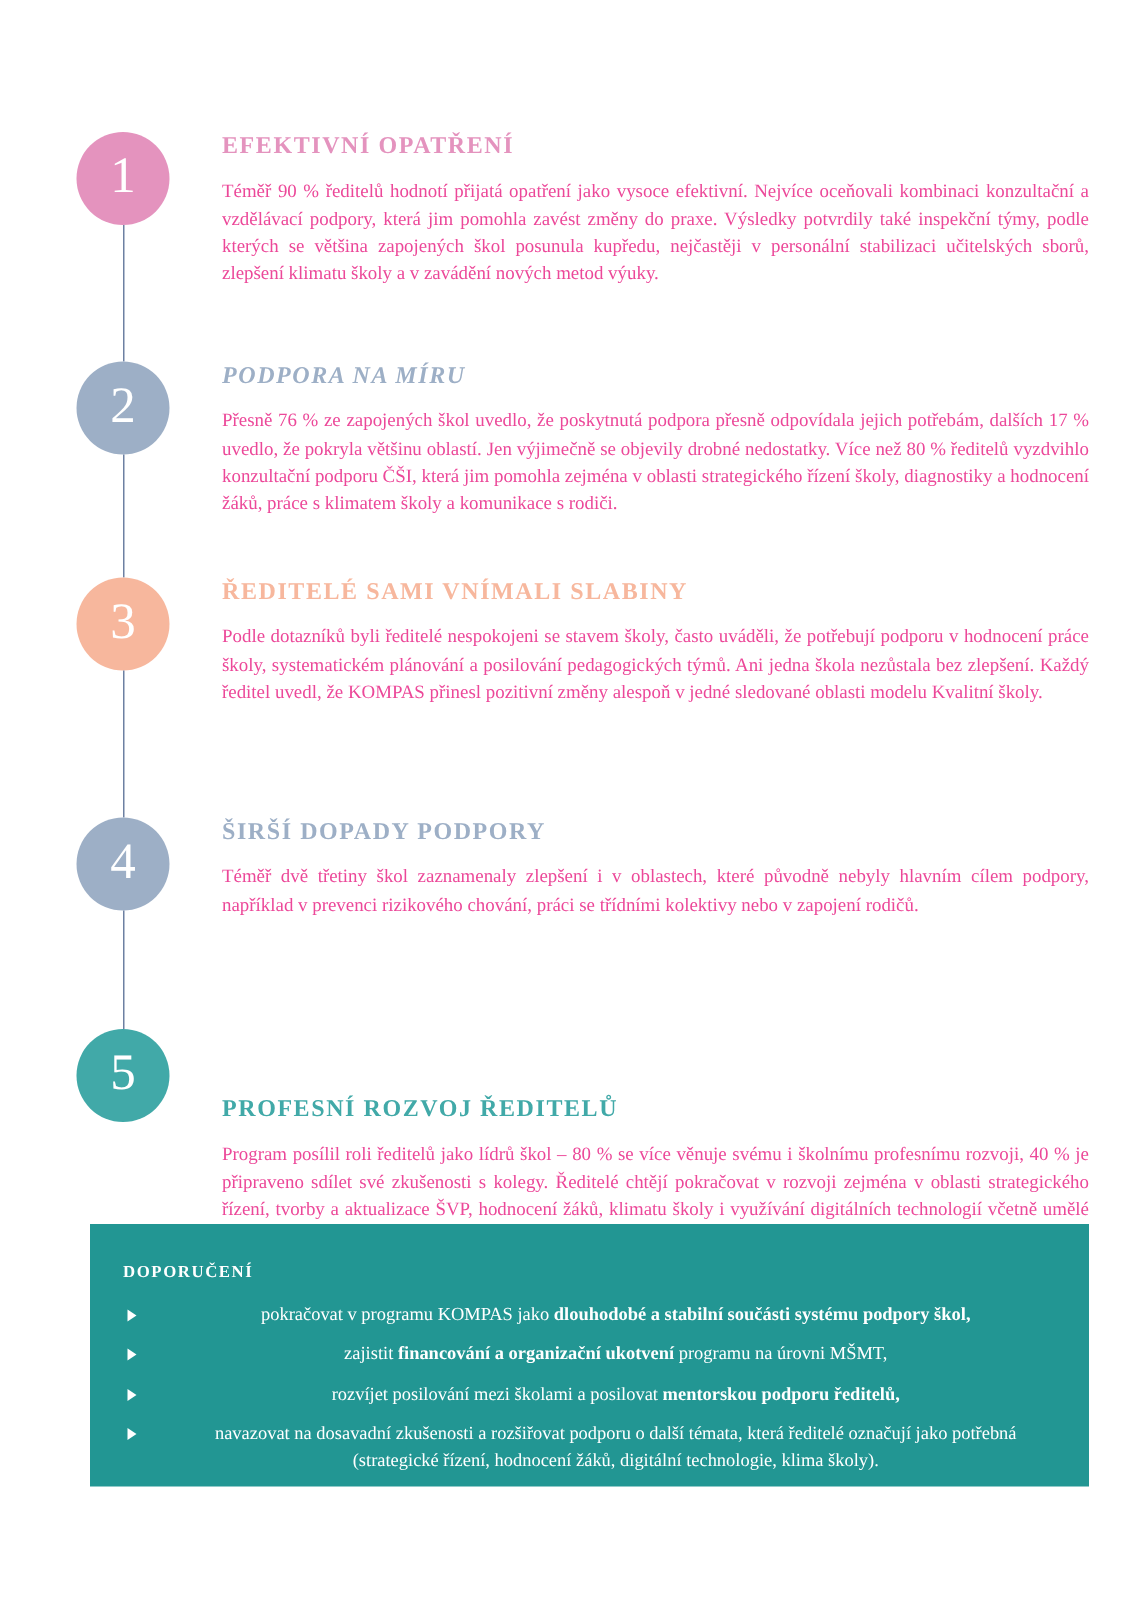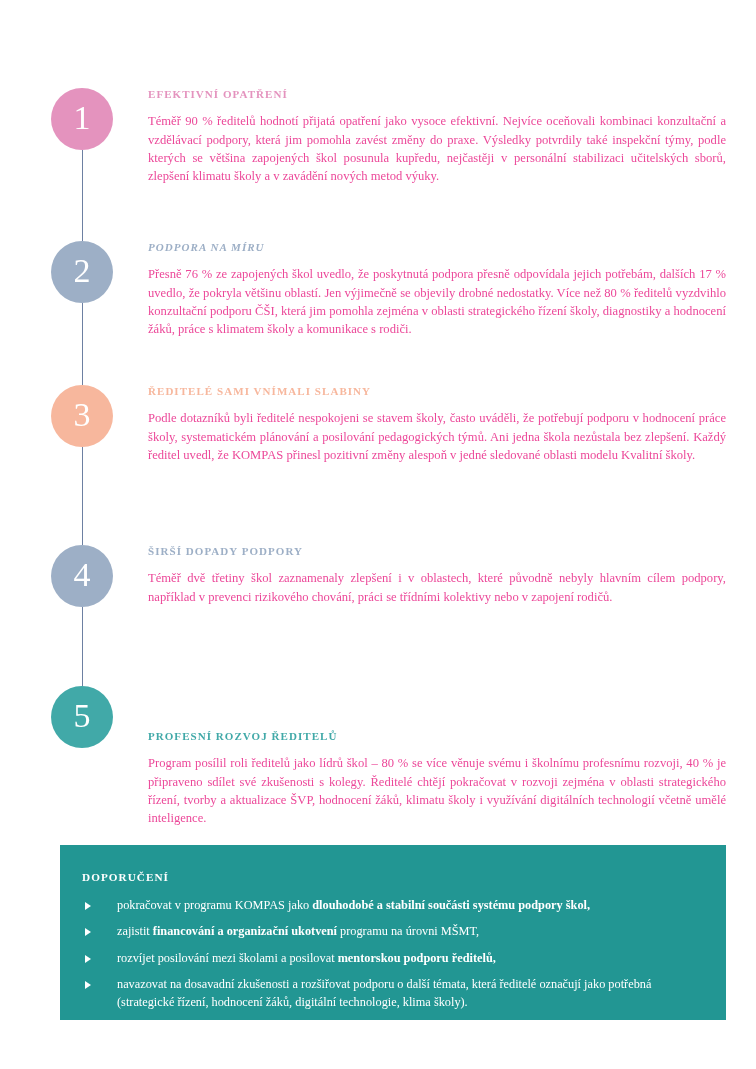--- a/index.html
+++ b/index.html
@@ -60,41 +60,41 @@
 
   .step-body {
     position: absolute;
     left: 148px;
     width: 578px;
   }
 
   .step-title {
     font-family: "Liberation Serif", "DejaVu Serif", serif;
     font-weight: 700;
-    font-size: 11px;
+    font-size: 16px;
     letter-spacing: 1.05px;
     text-transform: uppercase;
     margin: 0 0 11px 0;
     line-height: 1.2;
   }
 
   .step-text {
     font-size: 12.6px;
     line-height: 1.46;
     text-align: justify;
     margin: 0;
     color: #ec4899;
     hyphens: manual;
   }
 
   
   .rec-box {
     position: absolute;
     left: 60px;
-    top: 845px;
+    top: 816px;
     width: 666px;
     height: 175px;
     background: #229693;
     color: #ffffff;
   }
   .rec-title {
     position: absolute;
     left: 22px;
     top: 26px;
     font-weight: 700;
@@ -112,20 +112,21 @@
     padding: 0;
     list-style: none;
   }
   .rec-item {
     position: relative;
     padding-left: 35px;
     margin-bottom: 9px;
     font-size: 12.3px;
     line-height: 1.42;
     color: #ffffff;
+    text-align: center;
   }
   .rec-item:last-child { margin-bottom: 16px; }
   .rec-bullet {
     position: absolute;
     left: 3px;
     top: 5px;
     width: 0;
     height: 0;
     border-top: 4px solid transparent;
     border-bottom: 4px solid transparent;

